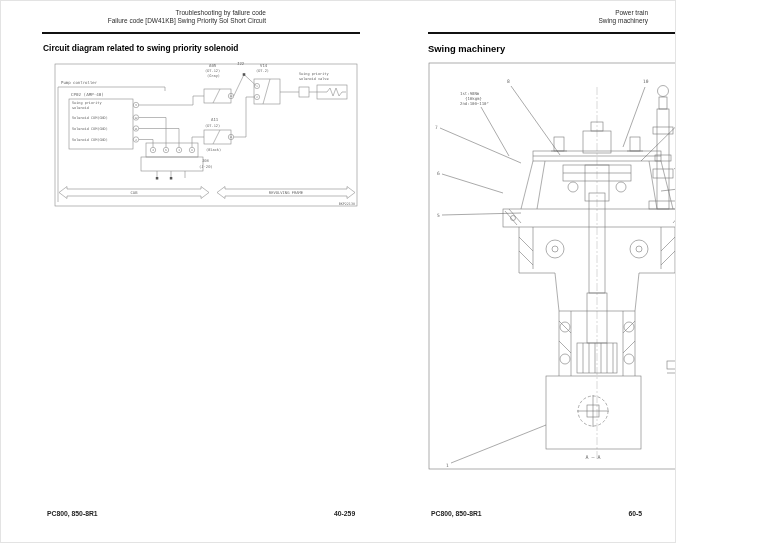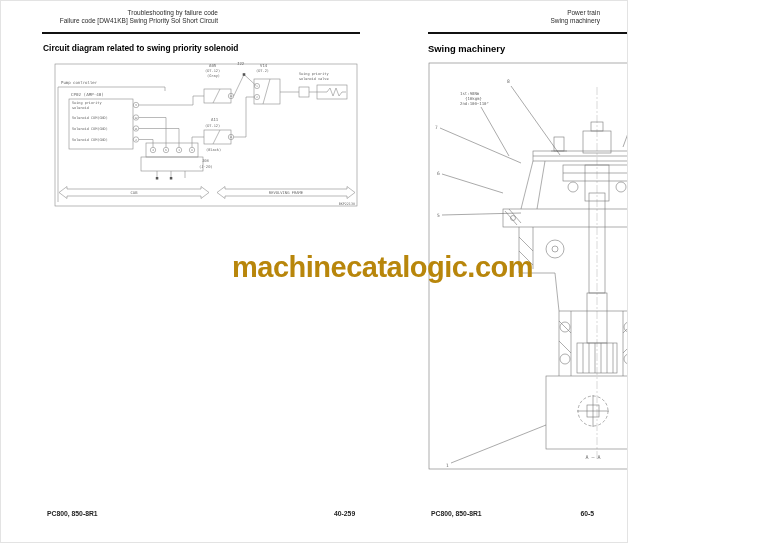--- a/index.html
+++ b/index.html
@@ -1,16 +1,16 @@
 <!DOCTYPE html>
 <html><head>
 <meta charset="utf-8">
 <style>
   html,body{margin:0;padding:0;background:#fff;}
-  .canvas{position:relative;width:628px;height:543px;background:#ffffff;overflow:hidden;
+  .canvas{position:relative;width:676px;height:543px;background:#ffffff;overflow:hidden;
           font-family:"Liberation Sans",sans-serif;color:#1a1a1a;border:1px solid #e3e3e3;box-sizing:border-box;}
   .hdr{position:absolute;text-align:right;font-size:6.5px;line-height:7.6px;color:#2b2b2b;}
   .rule{position:absolute;height:1.6px;background:#111;}
   .ptitle{position:absolute;font-weight:bold;color:#000;}
   .foot{position:absolute;font-size:6.8px;font-weight:600;color:#222;}
   .wm{position:absolute;font-weight:bold;font-size:29px;letter-spacing:-0.5px;white-space:nowrap;z-index:5;}
   svg text{font-family:"DejaVu Sans Mono",monospace;fill:#666;}
   .sline{stroke:#8b8b8b;stroke-width:.6;fill:none;}
   .dline{stroke:#777;stroke-width:.6;fill:none;}
 </style>
@@ -250,15 +250,14 @@
       <text x="311" y="243" text-anchor="end">{2.7~4.4kgm}</text>
     </g>
 
     <text x="166" y="398" font-size="5" text-anchor="middle" fill="#444">A — A</text>
     <text x="309" y="404" font-size="3.6" text-anchor="end">R4P10802</text>
   </svg>
 
   <div class="foot" style="left:430px;top:509px;">PC800, 850-8R1</div>
   <div class="foot" style="right:33px;top:509px;">60-5</div>
 
-  <div class="wm" style="left: 231px; top: 250px; color: rgb(184, 134, 11);">machinecatalogic.com</div>
 
 </div>
 
 </body></html>

